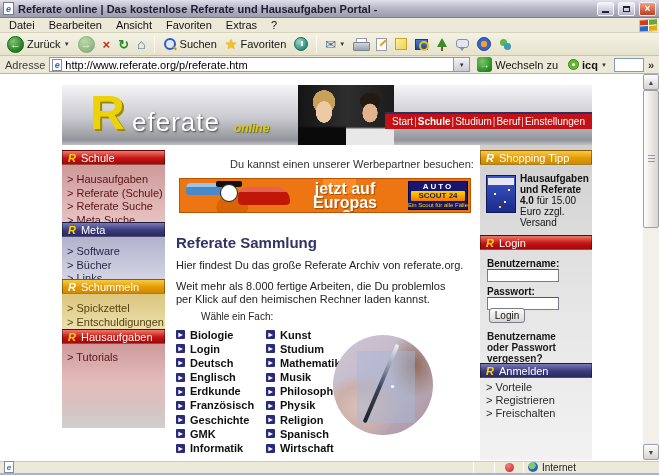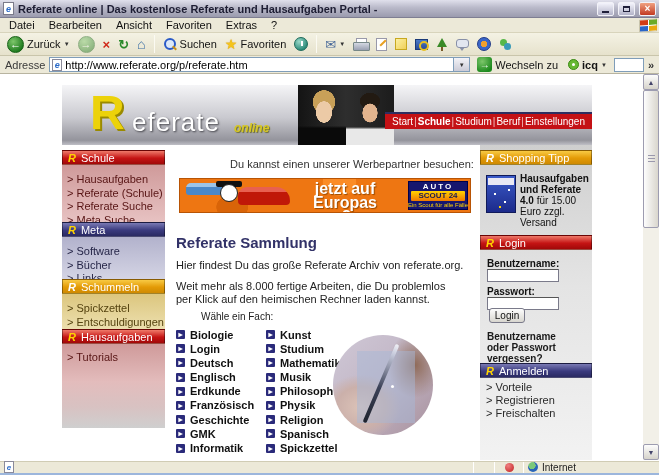--- a/index.html
+++ b/index.html
@@ -532,21 +532,21 @@
             <div class="subj">
                 <span class="blt">▸</span>
                 <span>Religion</span>
               </div>
             <div class="subj">
                 <span class="blt">▸</span>
                 <span>Spanisch</span>
               </div>
             <div class="subj">
                 <span class="blt">▸</span>
-                <span>Spickzettel</span>
+                <span>Wirtschaft</span>
               </div>
           </div>
 
           <div class="photo-circle">
             <span class="photo-square"></span>
             <span class="pen"></span>
             <span class="glint"></span>
           </div>
         </div>
 

